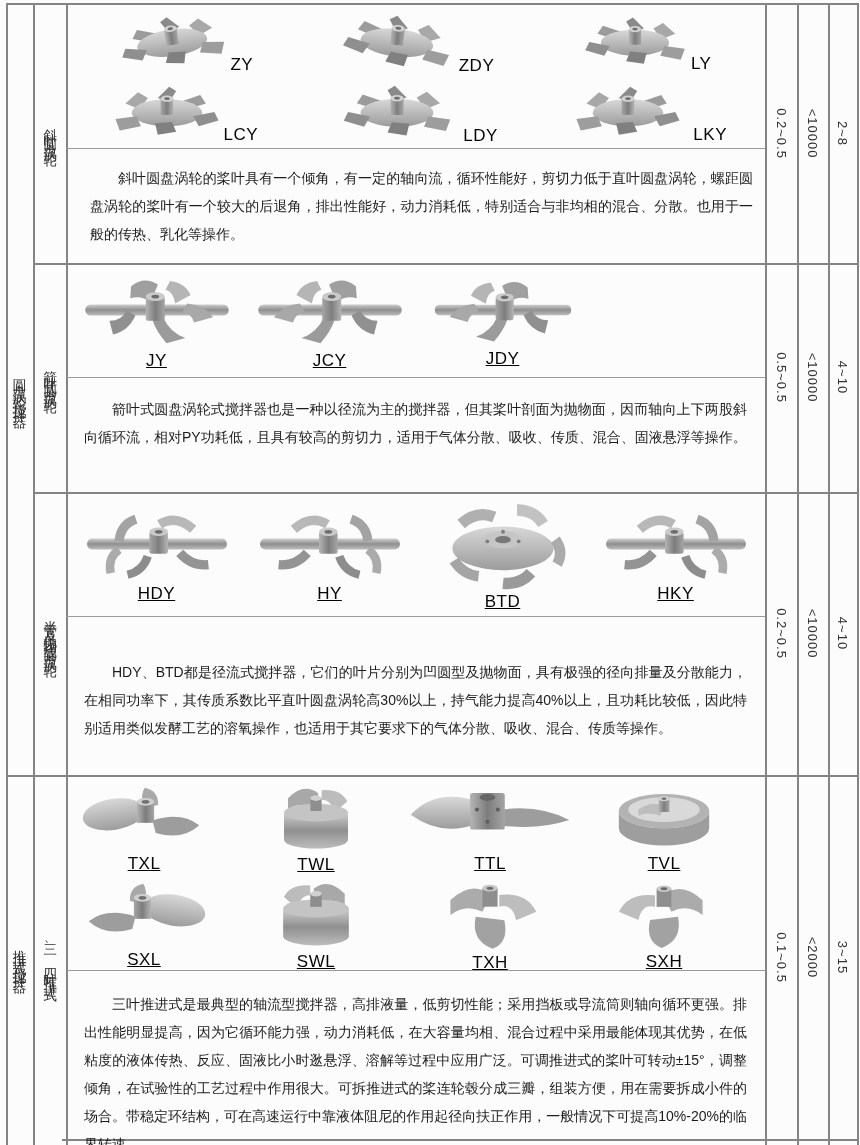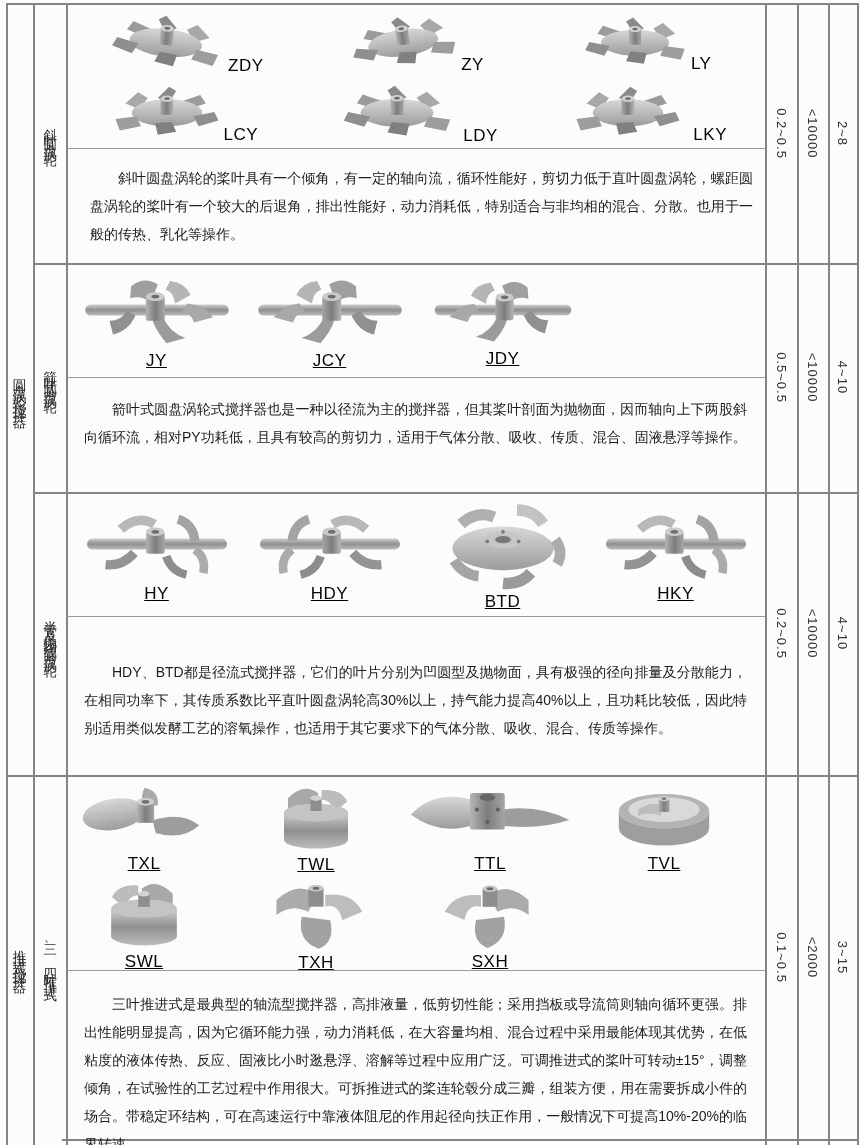--- a/index.html
+++ b/index.html
@@ -189,30 +189,30 @@
   </div>
   <div class="cell" style="left:35px;top:494px;width:30px;height:279px;">
     <span class="vtext small">半管及抛物线圆盘涡轮</span>
   </div>
   <div class="cell" style="left:35px;top:777px;width:30px;height:360px;">
     <span class="vtext small">三、四叶推进式</span>
   </div>
 
   <div class="imgrow g3" style="left:70px;top:6px;width:692px;height:140px;">
     <div class="item side">
+      <svg class="tilt" width="122" height="60">
+          <use href="#sym-disc"></use>
+        </svg>
+      <span class="mlabel">ZY</span>
+    </div>
+    <div class="item side">
       <svg class="tilt2" width="130" height="62">
           <use href="#sym-disc"></use>
         </svg>
       <span class="mlabel">ZDY</span>
-    </div>
-    <div class="item side">
-      <svg class="tilt" width="122" height="60">
-          <use href="#sym-disc"></use>
-        </svg>
-      <span class="mlabel">ZY</span>
     </div>
     <div class="item side">
       <svg width="118" height="58">
           <use href="#sym-disc"></use>
         </svg>
       <span class="mlabel">LY</span>
     </div>
     <div class="item side">
       <svg class="flip" width="120" height="60">
           <use href="#sym-disc"></use>
@@ -251,32 +251,32 @@
       <svg class="flip" width="150" height="78">
           <use href="#sym-shaft"></use>
         </svg>
       <span class="mlabel">JDY</span>
     </div>
   </div>
   <div class="desc" style="left:66px;top:395px;">箭叶式圆盘涡轮式搅拌器也是一种以径流为主的搅拌器，但其桨叶剖面为抛物面，因而轴向上下两股斜向循环流，相对PY功耗低，且具有较高的剪切力，适用于气体分散、吸收、传质、混合、固液悬浮等操作。</div>
 
   <div class="imgrow g4" style="left:70px;top:495px;width:692px;height:116px;">
     <div class="item below">
+      <svg class="flip" width="154" height="80">
+          <use href="#sym-half"></use>
+        </svg>
+      <span class="mlabel">HDY</span>
+    </div>
+    <div class="item below">
       <svg width="150" height="80">
           <use href="#sym-half"></use>
         </svg>
       <span class="mlabel">HY</span>
     </div>
     <div class="item below">
-      <svg class="flip" width="154" height="80">
-          <use href="#sym-half"></use>
-        </svg>
-      <span class="mlabel">HDY</span>
-    </div>
-    <div class="item below">
       <svg width="140" height="96">
           <use href="#sym-btd"></use>
         </svg>
       <span class="mlabel">BTD</span>
     </div>
     <div class="item below">
       <svg width="156" height="80">
           <use href="#sym-half"></use>
         </svg>
       <span class="mlabel">HKY</span>
@@ -303,20 +303,26 @@
         </svg>
       <span class="mlabel">TTL</span>
     </div>
     <div class="item below">
       <svg width="126" height="74">
           <use href="#sym-ring"></use>
         </svg>
       <span class="mlabel">TVL</span>
     </div>
     <div class="item below">
+      <svg class="flip" width="146" height="74">
+          <use href="#sym-prop3"></use>
+        </svg>
+      <span class="mlabel">SXL</span>
+    </div>
+    <div class="item below">
       <svg class="flip" width="128" height="78">
           <use href="#sym-cup"></use>
         </svg>
       <span class="mlabel">SWL</span>
     </div>
     <div class="item below">
       <svg width="134" height="80">
           <use href="#sym-petal3"></use>
         </svg>
       <span class="mlabel">TXH</span>

